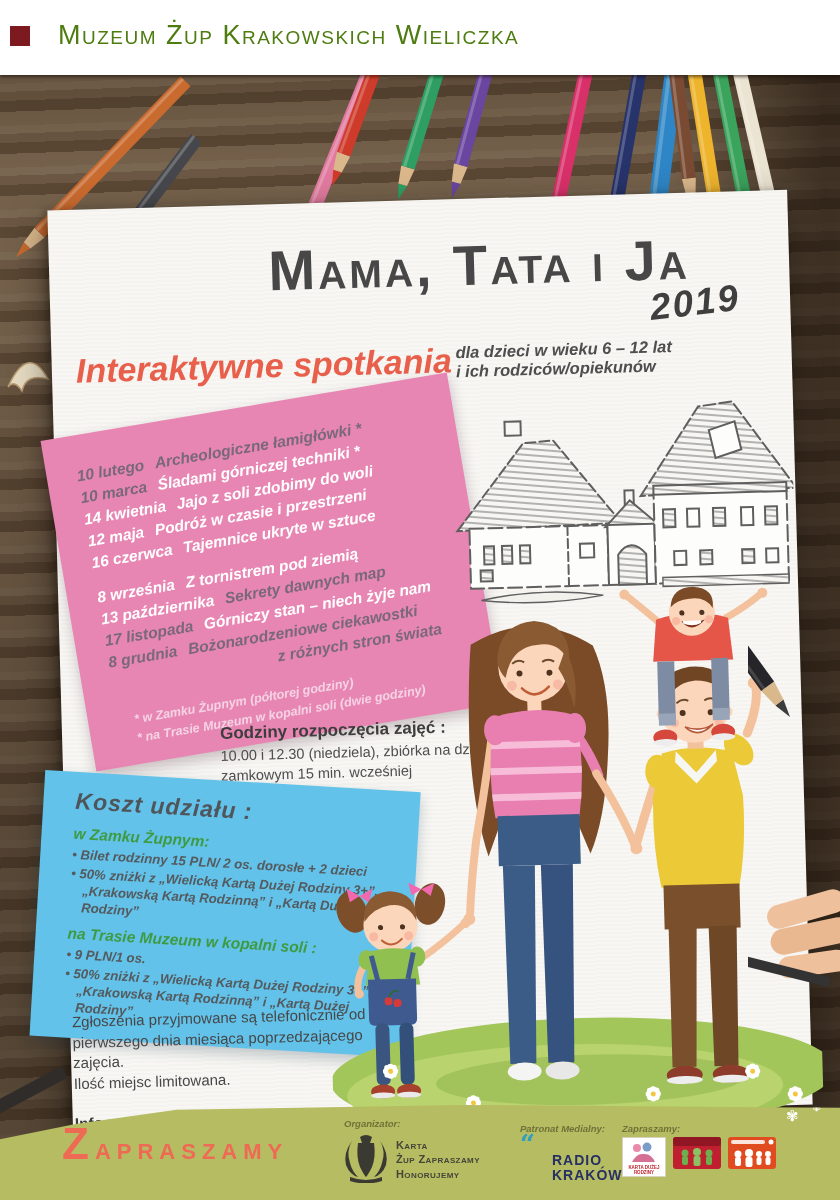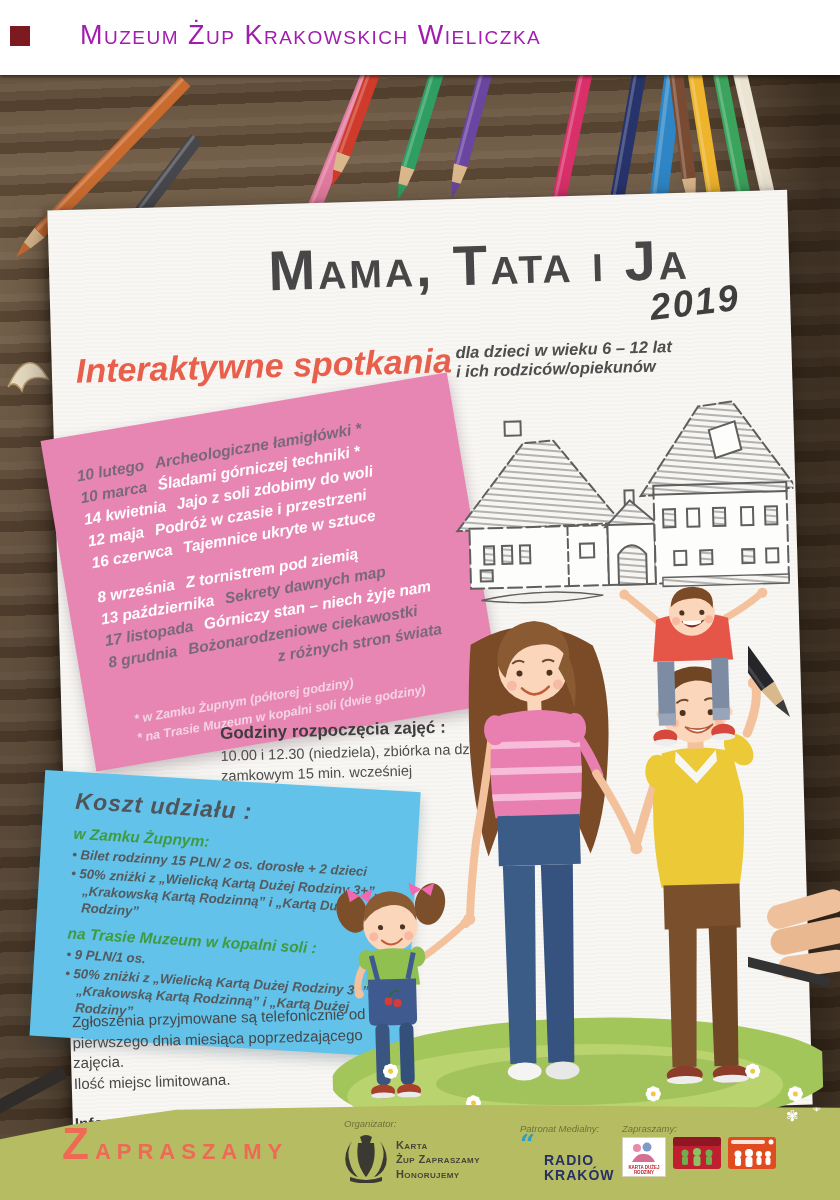--- a/index.html
+++ b/index.html
@@ -14,22 +14,22 @@
       repeating-linear-gradient(178deg,
         #7a6751 0px, #7a6751 8px,
         #6b5743 8px, #6b5743 17px,
         #5a4734 17px, #5a4734 28px,
         #75614b 28px, #75614b 42px);
   }
   
   .header{position:absolute;left:0;top:0;width:840px;height:75px;background:#ffffff;
           box-shadow:0 2px 3px rgba(20,12,6,.55);z-index:6;}
   .header .logo-square{position:absolute;left:10px;top:26px;width:20px;height:20px;background:#7d1a20;}
-  .header .h-title{position:absolute;left:80px;top:20px;font-variant:small-caps;
-          font-size:27px;letter-spacing:1.5px;color:#a21caf;font-weight:500;}
+  .header .h-title{position:absolute;left:58px;top:20px;font-variant:small-caps;
+          font-size:27px;letter-spacing:1.5px;color:#4d7c0f;font-weight:500;}
   
   .pencils-top{position:absolute;left:0;top:75px;z-index:1;}
   .pencils-left{position:absolute;left:0;top:75px;z-index:1;}
   .pencil-corner{position:absolute;left:0;top:1055px;z-index:2;}
   .right-props{position:absolute;left:748px;top:555px;z-index:5;}
   
   .canvas{position:absolute;left:60px;top:200px;width:740px;height:915px;
     background:#f8f7f4;
     background-image:repeating-linear-gradient(0deg, rgba(0,0,0,.015) 0 2px, rgba(0,0,0,0) 2px 4px);
     transform:rotate(-1.6deg);
@@ -75,27 +75,27 @@
   .reg{position:absolute;left:2px;top:802px;width:330px;}
   .reg .r-line{font-size:15px;color:#474747;line-height:1.38;}
   .reg .r-head{font-size:15.5px;font-weight:700;color:#3d3d3d;margin-top:20px;}
   .reg .r-info{font-size:15px;color:#4e4e4e;margin-top:2px;}
   
   .band{position:absolute;left:0;top:1105px;width:840px;height:95px;background:#b6bc61;z-index:7;
     clip-path:polygon(0 36%, 9% 20%, 21% 5%, 55% 0, 100% 3%, 100% 100%, 0 100%);}
   .invite{position:absolute;left:62px;top:14px;font-variant:small-caps;font-size:31px;font-weight:700;
     color:#ee6a54;letter-spacing:6px;text-align:right;}
   .invite::first-letter{font-size:44px;}
-  .b-label{position:absolute;font-size:9.5px;font-style:italic;color:#6e7239;}
+  .b-label{position:absolute;font-size:9.5px;font-style:italic;color:#6e7239;font-weight:bold;}
   .crest{position:absolute;left:342px;top:26px;}
   .org-name{position:absolute;left:396px;top:33px;font-variant:small-caps;font-size:11px;font-weight:700;
     color:#45453a;line-height:1.3;letter-spacing:.4px;}
   .radio{position:absolute;left:520px;top:32px;}
   .radio .q{font-size:26px;font-weight:700;color:#2e9fc0;line-height:.6;font-family:"DejaVu Serif","Liberation Serif",serif;}
-  .radio .r1,.radio .r2{font-size:14px;font-weight:700;color:#273064;text-transform:uppercase;letter-spacing:1px;line-height:1.1;margin-left:24px;}
+  .radio .r1,.radio .r2{font-size:14px;font-weight:700;color:#273064;text-transform:uppercase;letter-spacing:1px;line-height:1.1;margin-left:32px;}
   .cards{position:absolute;left:622px;top:32px;display:flex;gap:7px;align-items:flex-start;}
   .card1{width:42px;height:38px;background:#fff;border:1px solid #d8d2bd;display:flex;flex-direction:column;}
   .card1 .img{flex:1;}
   .card1 .cap{font-size:4.5px;font-weight:700;color:#c0202a;text-transform:uppercase;text-align:center;line-height:1.1;}
   .daisy-band{position:absolute;color:#fff;font-size:15px;}
 </style>
 </head>
 <body>
 
 <div class="stage">

